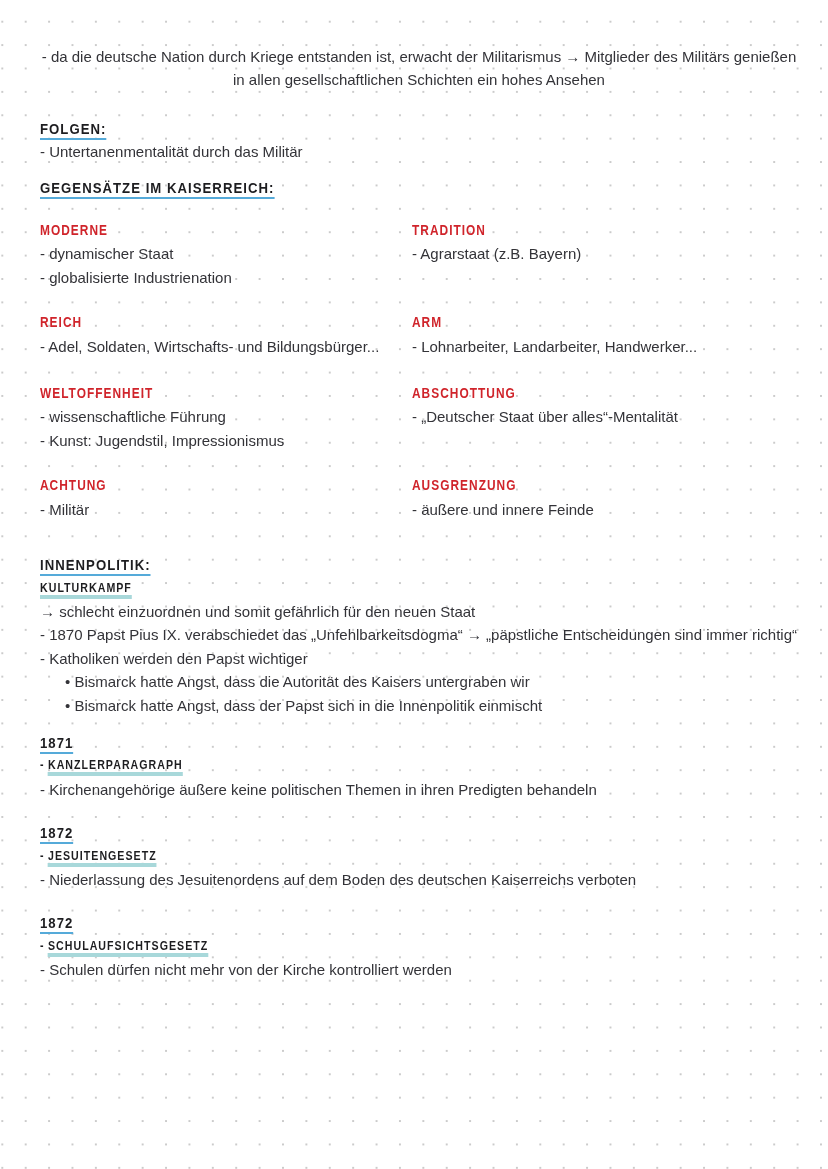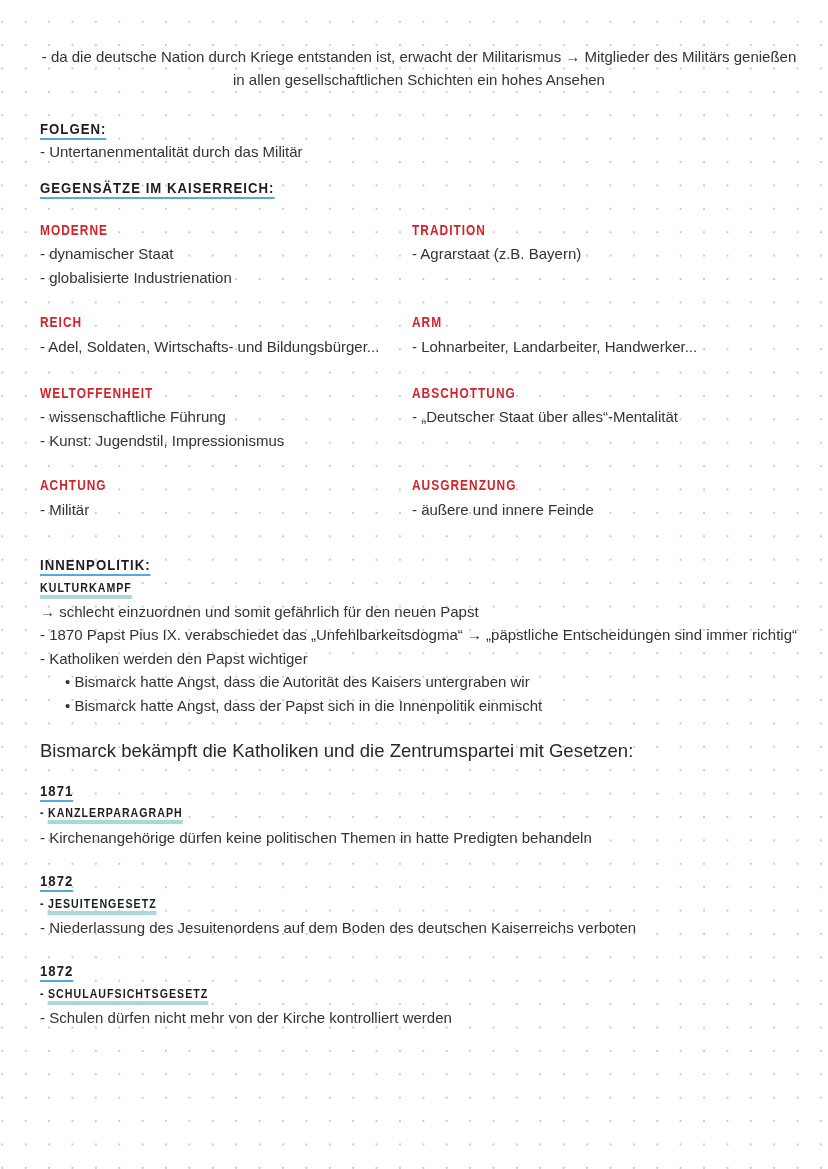--- a/index.html
+++ b/index.html
@@ -108,32 +108,31 @@
       <div class="col">
         <h3 class="hand h-red">AUSGRENZUNG</h3>
         <div class="body line">- äußere und innere Feinde</div>
       </div>
     </div>
   </section>
 
   <section class="sec-innenpolitik">
     <h2 class="hand h-main"><span class="u-blue">INNENPOLITIK:</span></h2>
     <h3 class="hand h-small"><span class="u-teal">KULTURKAMPF</span></h3>
-    <div class="body line">→ schlecht einzuordnen und somit gefährlich für den neuen Papst</div>
+    <div class="body line">→ schlecht einzuordnen und somit gefährlich für den neuen Staat</div>
     <div class="body line">- 1870 Papst Pius IX. verabschiedet das „Unfehlbarkeitsdogma“ → „päpstliche Entscheidungen sind immer richtig“</div>
     <div class="body line">- Katholiken werden den Papst wichtiger</div>
     <div class="body line indent">• Bismarck hatte Angst, dass die Autorität des Kaisers untergraben wir</div>
     <div class="body line indent">• Bismarck hatte Angst, dass der Papst sich in die Innenpolitik einmischt</div>
-    <p class="statement">Bismarck bekämpft die Katholiken und die Zentrumspartei mit Gesetzen:</p>
   </section>
 
   <section class="law law-1">
     <h3 class="hand h-main"><span class="u-blue">1871</span></h3>
     <div class="hand h-small law-name"><span class="dash">-</span><span class="u-teal">KANZLERPARAGRAPH</span></div>
-    <div class="body line">- Kirchenangehörige dürfen keine politischen Themen in hatte Predigten behandeln</div>
+    <div class="body line">- Kirchenangehörige äußere keine politischen Themen in ihren Predigten behandeln</div>
   </section>
 
   <section class="law">
     <h3 class="hand h-main"><span class="u-blue">1872</span></h3>
     <div class="hand h-small law-name"><span class="dash">-</span><span class="u-teal">JESUITENGESETZ</span></div>
     <div class="body line">- Niederlassung des Jesuitenordens auf dem Boden des deutschen Kaiserreichs verboten</div>
   </section>
 
   <section class="law">
     <h3 class="hand h-main"><span class="u-blue">1872</span></h3>

